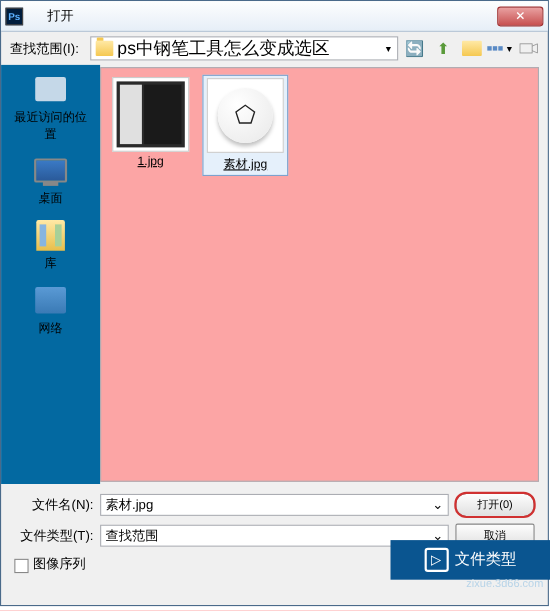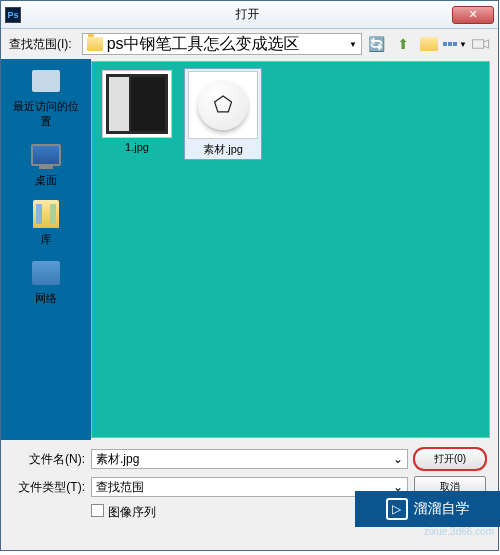--- a/index.html
+++ b/index.html
@@ -1,20 +1,20 @@
 <!DOCTYPE html>
 <html><head>
   <meta charset="utf-8">
   <style>
     * { box-sizing: border-box; margin: 0; padding: 0; }
     body { font-family: "Microsoft YaHei", "SimSun", sans-serif; font-size: 12px; background: #fff; width: 500px; height: 555px; position: relative; overflow: hidden; }
     .dialog { width: 499px; height: 551px; border: 1px solid #4a6a8a; background: #f0f0f0; display: flex; flex-direction: column; }
     .titlebar { height: 28px; background: linear-gradient(to bottom, #fdfefe, #e6eef7); display: flex; align-items: center; padding: 0 4px; border-bottom: 1px solid #b5c5d5; }
     .titlebar-icon { width: 16px; height: 16px; background: #001d3d; border: 1px solid #444; margin-right: 22px; display: flex; align-items: center; justify-content: center; color: #5ab0ff; font-size: 9px; font-weight: bold; }
-    .titlebar-text { flex: 1; font-size: 12px; color: #000; text-align: center; }
+    .titlebar-text { flex: 1; font-size: 12px; color: #000; }
     .close-btn { width: 42px; height: 18px; background: linear-gradient(to bottom, #e9a1a1, #c75050); border: 1px solid #a03030; border-radius: 3px; display: flex; align-items: center; justify-content: center; color: #fff; font-size: 11px; cursor: pointer; }
     .toolbar-row { height: 30px; display: flex; align-items: center; padding: 2px 8px; gap: 6px; }
     .label { font-size: 12px; margin-right: 4px; }
     .folder-dropdown { flex: 1; height: 22px; border: 1px solid #abadb3; background: #fff; display: flex; align-items: center; padding: 0 4px; gap: 4px; }
     .folder-icon { width: 16px; height: 14px; background: linear-gradient(to bottom, #ffe9a6, #f5c851); border-radius: 1px; position: relative; }
     .folder-icon::before { content: ''; position: absolute; top: -3px; left: 1px; width: 6px; height: 3px; background: #f5c851; border-radius: 1px 1px 0 0; }
     .dropdown-text { flex: 1; font-size: 16px; }
     .dropdown-arrow { font-size: 8px; color: #000; }
     .nav-icons { display: flex; align-items: center; gap: 8px; }
     .nav-icon { width: 18px; height: 18px; display: flex; align-items: center; justify-content: center; cursor: pointer; font-size: 14px; }
@@ -31,37 +31,37 @@
     .recent-icon .bg { width: 28px; height: 22px; background: #c5d8e8; border-radius: 2px; }
     .desktop-icon { width: 30px; height: 22px; background: linear-gradient(to bottom, #3a7ac5, #2a5a9a); border: 2px solid #888; border-radius: 2px; position: relative; }
     .desktop-icon::after { content: ''; position: absolute; bottom: -5px; left: 50%; transform: translateX(-50%); width: 14px; height: 4px; background: #888; }
     .library-icon { width: 26px; height: 28px; background: linear-gradient(to bottom, #ffe9a6, #e8be4a); border-radius: 2px 2px 0 0; position: relative; }
     .library-icon::before { content: ''; position: absolute; top: 4px; left: 3px; width: 6px; height: 20px; background: #87b5e0; }
     .library-icon::after { content: ''; position: absolute; top: 4px; right: 3px; width: 6px; height: 20px; background: #a8d098; }
     .computer-icon { width: 30px; height: 22px; background: linear-gradient(to bottom, #3a7ac5, #2a5a9a); border: 2px solid #aaa; border-radius: 2px; position: relative; }
     .computer-icon::after { content: ''; position: absolute; bottom: -6px; left: 50%; transform: translateX(-50%); width: 18px; height: 5px; background: #ccc; border-radius: 1px; }
     .network-icon { width: 28px; height: 24px; background: linear-gradient(to bottom, #5a9ad5, #3a7ab5); border-radius: 2px; position: relative; }
     .sidebar-label { font-size: 11px; color: #000; text-align: center; }
-    .file-pane { flex: 1; background: #14b8a6; border: 1px solid #abadb3; margin: 2px 8px 2px 0; padding: 6px; display: flex; gap: 8px; align-items: flex-start; }
+    .file-pane { flex: 1; background: #fca5a5; border: 1px solid #abadb3; margin: 2px 8px 2px 0; padding: 6px; display: flex; gap: 8px; align-items: flex-start; text-decoration: underline; }
     .file-item { width: 78px; display: flex; flex-direction: column; align-items: center; gap: 3px; cursor: pointer; padding: 2px; }
     .file-item.selected { border: 1px solid #7da2ce; background: #e5f0fb; }
     .thumb { width: 70px; height: 68px; border: 1px solid #ccc; background: #fff; display: flex; align-items: center; justify-content: center; }
     .thumb-dark { width: 62px; height: 60px; background: #2a2a2a; position: relative; }
     .thumb-dark::before { content: ''; position: absolute; left: 3px; top: 3px; width: 20px; height: 54px; background: #e0e0e0; }
     .thumb-dark::after { content: ''; position: absolute; right: 3px; top: 3px; width: 34px; height: 54px; background: #1a1a1a; }
     .thumb-ball { width: 50px; height: 50px; border-radius: 50%; background: radial-gradient(circle at 35% 30%, #fff, #e8e8e8); position: relative; box-shadow: 0 3px 4px rgba(0,0,0,0.25); }
     .thumb-ball::before { content: '⬠'; position: absolute; top: 50%; left: 50%; transform: translate(-50%, -50%); font-size: 22px; color: #222; }
     .file-label { font-size: 11px; color: #000; }
     .bottom-area { height: 110px; padding: 8px 12px; display: flex; flex-direction: column; gap: 6px; }
     .field-row { display: flex; align-items: center; gap: 6px; }
     .field-label { width: 72px; font-size: 12px; text-align: right; }
     .field-input { flex: 1; height: 20px; border: 1px solid #abadb3; background: #fff; padding: 0 4px; font-size: 12px; display: flex; align-items: center; justify-content: space-between; }
     .action-btn { width: 72px; height: 22px; border: 1px solid #888; background: linear-gradient(to bottom, #fdfdfd, #e0e0e0); font-size: 10px; cursor: pointer; display: flex; align-items: center; justify-content: center; border-radius: 2px; }
     .action-btn.highlighted { outline: 2px solid #d03030; outline-offset: -1px; border-radius: 10px; }
-    .checkbox-row { display: flex; align-items: flex-start; gap: 4px; margin-left: 78px; }
+    .checkbox-row { display: flex; align-items: flex-end; gap: 4px; }
     .checkbox { width: 13px; height: 13px; border: 1px solid #888; background: #fff; }
     .watermark { position: absolute; right: 0; bottom: 28px; width: 145px; height: 36px; background: #0a5590; color: #fff; display: flex; align-items: center; justify-content: center; gap: 6px; font-size: 14px; }
     .watermark-icon { width: 22px; height: 22px; border: 2px solid #fff; border-radius: 3px; display: flex; align-items: center; justify-content: center; font-size: 12px; }
     .watermark-sub { position: absolute; right: 6px; bottom: 18px; font-size: 10px; color: #b8d4e8; }
   </style>
 </head>
 <body>
 
 <div class="dialog">
   <div class="titlebar">
@@ -163,15 +163,15 @@
     </div>
     <div class="checkbox-row">
       <div class="checkbox"></div>
       <span>图像序列</span>
     </div>
   </div>
 </div>
 
 <div class="watermark">
   <div class="watermark-icon">▷</div>
-  <span>溜溜自学</span>
+  <span>文件类型</span>
 </div>
 <div class="watermark-sub">zixue.3d66.com</div>
 
 </body></html>

